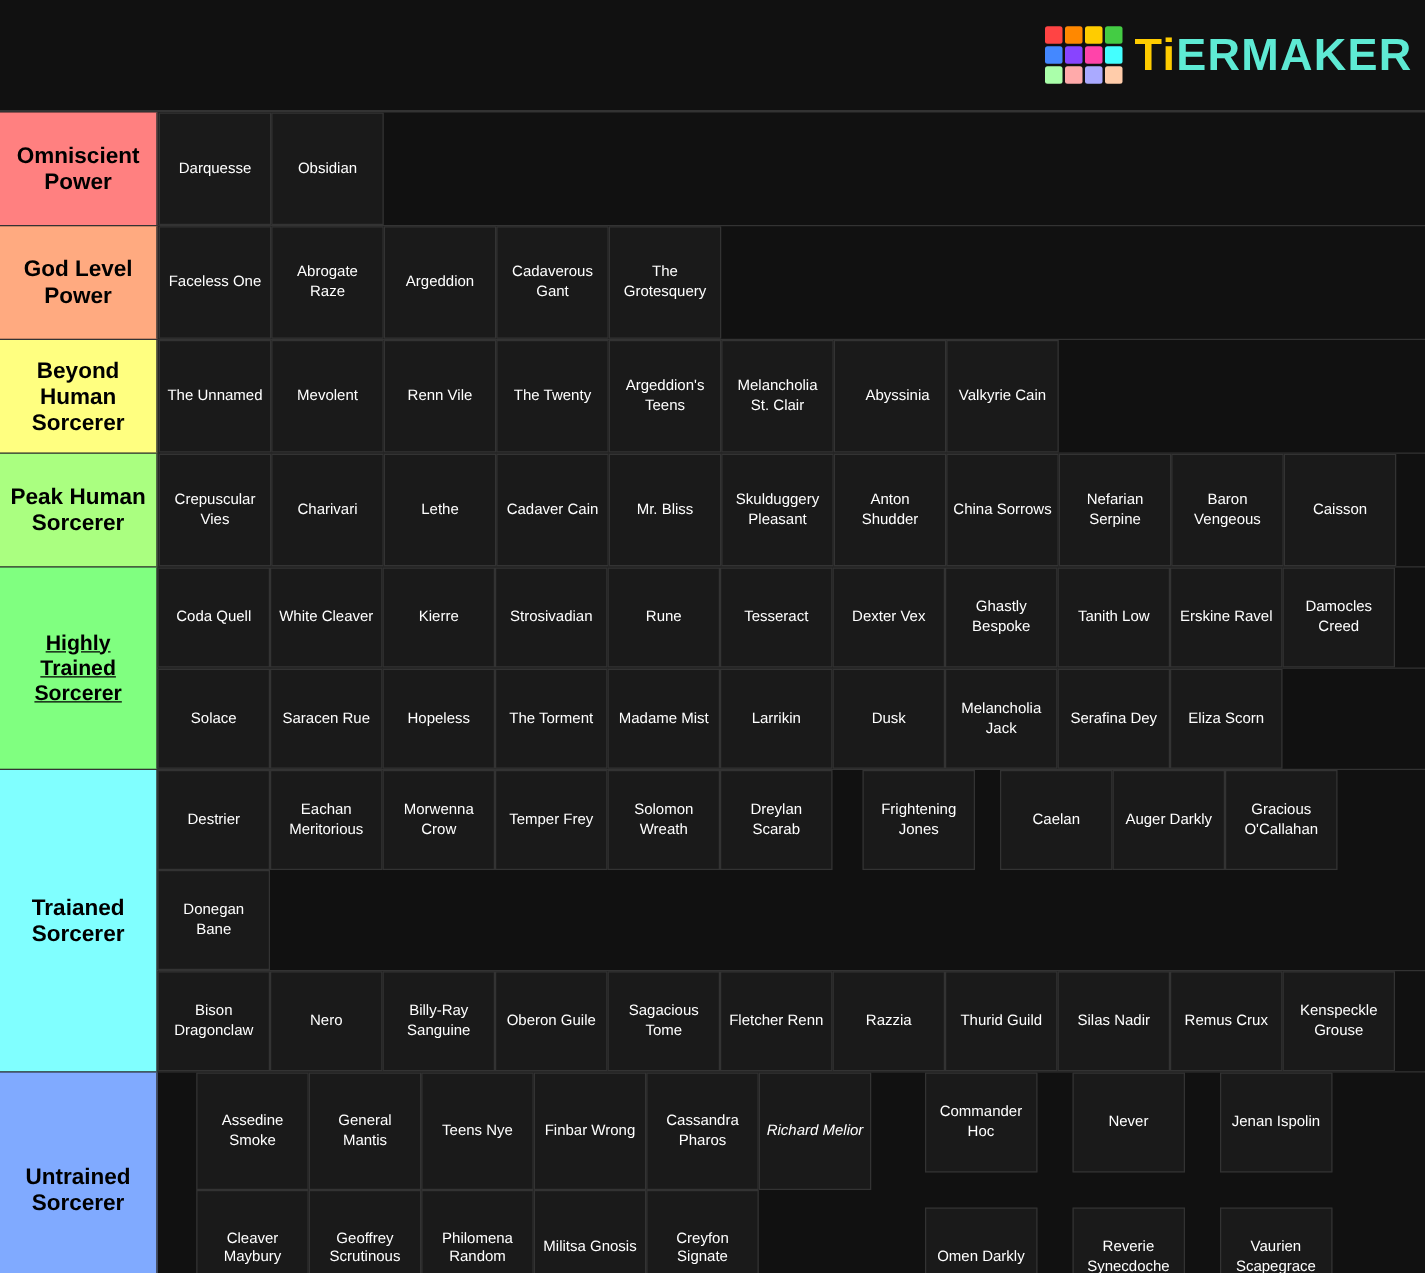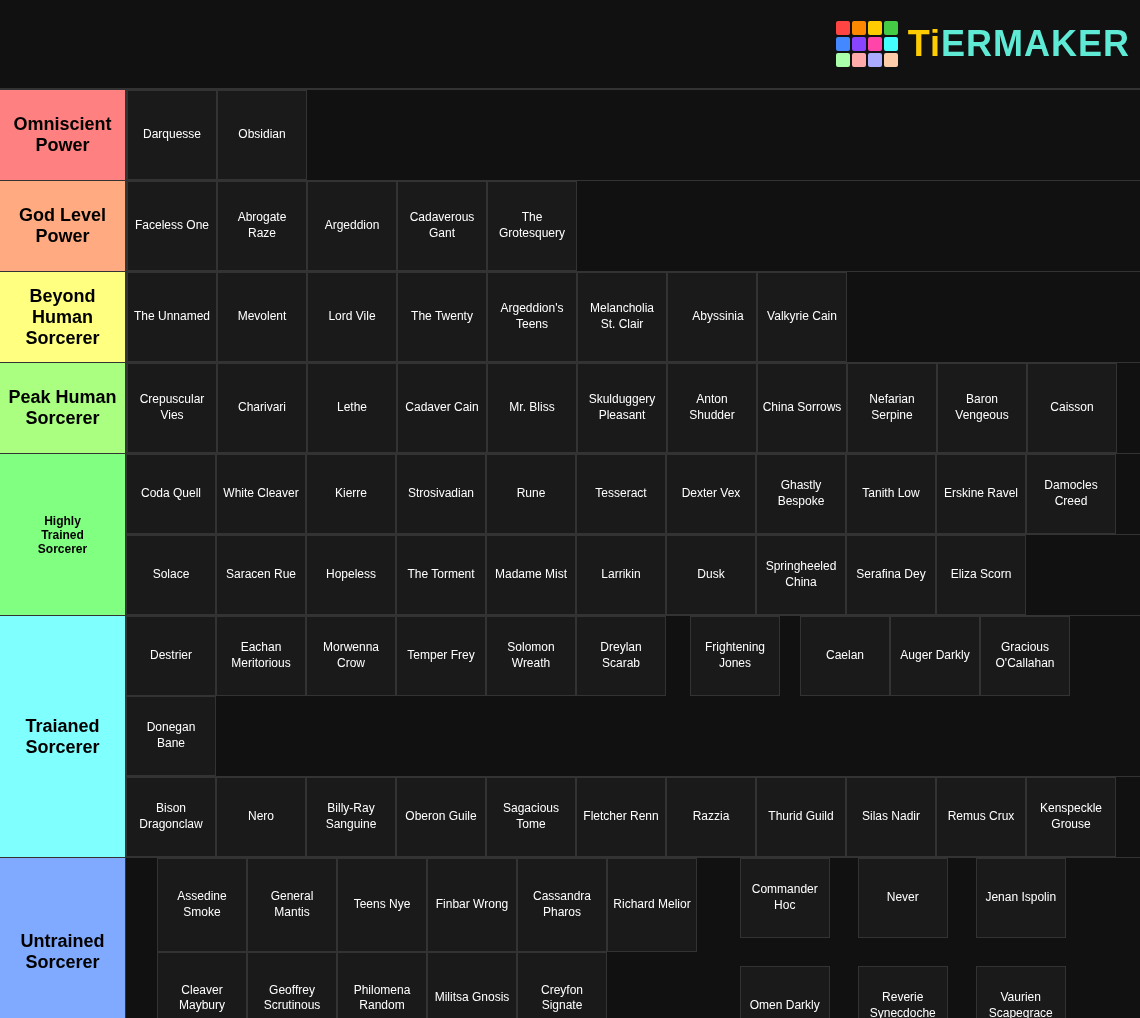--- a/index.html
+++ b/index.html
@@ -135,21 +135,21 @@
           <div class="cell" style="min-height:80px;">Cadaverous Gant</div>
           <div class="cell" style="min-height:80px;">The Grotesquery</div>
         </div>
       </div>
       <div style="display: flex; border-bottom: 1px solid rgb(51, 51, 51);">
         <div style="width: 126px; min-width: 126px; background: rgb(255, 255, 128); color: rgb(0, 0, 0); display: flex; align-items: center; justify-content: center; text-align: center; font-weight: bold; font-size: 18px; padding: 8px 4px; white-space: pre-line; border-right: 1px solid rgb(51, 51, 51); min-height: 90px;">Beyond Human
 Sorcerer</div>
         <div style="display: flex; flex-wrap: wrap; flex: 1 1 0%; border-left: 1px solid rgb(51, 51, 51);">
           <div class="cell" style="min-height:80px;">The Unnamed</div>
           <div class="cell" style="min-height:80px;">Mevolent</div>
-          <div class="cell" style="min-height:80px;">Lord Vile</div>
+          <div class="cell" style="min-height:80px;">Renn Vile</div>
           <div class="cell" style="min-height:80px;">The Twenty</div>
           <div class="cell" style="min-height:80px;">Argeddion's Teens</div>
           <div class="cell" style="min-height:80px;">Melancholia St. Clair</div>
           <div class="cell" style="min-height:80px;padding-left:16px;">Abyssinia</div>
           <div class="cell" style="min-height:80px;">Valkyrie Cain</div>
         </div>
       </div>
       <div style="display: flex; border-bottom: 1px solid rgb(51, 51, 51);">
         <div style="width: 126px; min-width: 126px; background: rgb(170, 255, 128); color: rgb(0, 0, 0); display: flex; align-items: center; justify-content: center; text-align: center; font-weight: bold; font-size: 18px; padding: 8px 4px; white-space: pre-line; border-right: 1px solid rgb(51, 51, 51); min-height: 90px;">Peak Human
 Sorcerer</div>
@@ -161,21 +161,21 @@
           <div class="cell" style="min-height:80px;">Mr. Bliss</div>
           <div class="cell" style="min-height:80px;">Skulduggery Pleasant</div>
           <div class="cell" style="min-height:80px;">Anton Shudder</div>
           <div class="cell" style="min-height:80px;">China Sorrows</div>
           <div class="cell" style="min-height:80px;">Nefarian Serpine</div>
           <div class="cell" style="min-height:80px;">Baron Vengeous</div>
           <div class="cell" style="min-height:80px;">Caisson</div>
         </div>
       </div>
       <div style="display: flex; border-bottom: 1px solid rgb(51, 51, 51);">
-        <div style="width: 126px; min-width: 126px; background: rgb(128, 255, 128); color: rgb(0, 0, 0); display: flex; align-items: center; justify-content: center; text-align: center; font-weight: bold; font-size: 12px; padding: 8px 4px; white-space: pre-line; border-right: 1px solid rgb(51, 51, 51);">Highly
+        <div style="width: 126px; min-width: 126px; background: rgb(128, 255, 128); color: rgb(0, 0, 0); display: flex; align-items: center; justify-content: center; text-align: center; font-weight: bold; font-size: 17px; padding: 8px 4px; white-space: pre-line; border-right: 1px solid rgb(51, 51, 51); text-decoration: underline;">Highly
 Trained
 Sorcerer</div>
         <div style="display: flex; flex-direction: column; flex: 1 1 0%;">
           <div style="display: flex; flex-wrap: wrap; border-bottom: 1px solid rgb(51, 51, 51);">
             <div class="cell" style="min-height:80px;">Coda Quell</div>
             <div class="cell" style="min-height:80px;">White Cleaver</div>
             <div class="cell" style="min-height:80px;">Kierre</div>
             <div class="cell" style="min-height:80px;">Strosivadian</div>
             <div class="cell" style="min-height:80px;">Rune</div>
             <div class="cell" style="min-height:80px;">Tesseract</div>
@@ -186,21 +186,21 @@
             <div class="cell" style="min-height:80px;">Damocles Creed</div>
           </div>
           <div style="display: flex; flex-wrap: wrap; border-bottom: none;">
             <div class="cell" style="min-height:80px;">Solace</div>
             <div class="cell" style="min-height:80px;">Saracen Rue</div>
             <div class="cell" style="min-height:80px;">Hopeless</div>
             <div class="cell" style="min-height:80px;">The Torment</div>
             <div class="cell" style="min-height:80px;">Madame Mist</div>
             <div class="cell" style="min-height:80px;">Larrikin</div>
             <div class="cell" style="min-height:80px;">Dusk</div>
-            <div class="cell" style="min-height:80px;">Springheeled China</div>
+            <div class="cell" style="min-height:80px;">Melancholia Jack</div>
             <div class="cell" style="min-height:80px;">Serafina Dey</div>
             <div class="cell" style="min-height:80px;">Eliza Scorn</div>
           </div>
         </div>
       </div>
       <div style="display: flex; border-bottom: 1px solid rgb(51, 51, 51);">
         <div style="width: 126px; min-width: 126px; background: rgb(128, 255, 255); color: rgb(0, 0, 0); display: flex; align-items: center; justify-content: center; text-align: center; font-weight: bold; font-size: 18px; padding: 8px 4px; white-space: pre-line; border-right: 1px solid rgb(51, 51, 51);">Traianed
 Sorcerer</div>
         <div style="display: flex; flex-direction: column; flex: 1 1 0%;">
           <div style="display: flex; flex-wrap: wrap; border-bottom: 1px solid rgb(51, 51, 51);">
@@ -234,21 +234,21 @@
       <div style="display: flex; border-bottom: 1px solid rgb(51, 51, 51);">
         <div style="width: 126px; min-width: 126px; background: rgb(128, 170, 255); color: rgb(0, 0, 0); display: flex; align-items: center; justify-content: center; text-align: center; font-weight: bold; font-size: 18px; padding: 8px 4px; white-space: pre-line; border-right: 1px solid rgb(51, 51, 51);">Untrained
 Sorcerer</div>
         <div style="display: flex; flex-direction: row; flex: 1 1 0%; margin-left: 31px;">
           <div style="display: flex; flex-wrap: wrap; border-bottom: 1px solid rgb(51, 51, 51);">
             <div class="cell" style="min-height:80px;">Assedine Smoke</div>
             <div class="cell" style="min-height:80px;">General Mantis</div>
             <div class="cell" style="min-height:80px;">Teens Nye</div>
             <div class="cell" style="min-height:80px;">Finbar Wrong</div>
             <div class="cell" style="min-height:80px;">Cassandra Pharos</div>
-            <div class="cell" style="min-height:80px;">Richard Melior</div>
+            <div class="cell" style="min-height:80px;font-style:italic;">Richard Melior</div>
             <div class="cell" style="min-height:80px;">Cleaver Maybury</div>
             <div class="cell" style="min-height:80px;">Geoffrey Scrutinous</div>
             <div class="cell" style="min-height:80px;">Philomena Random</div>
             <div class="cell" style="min-height:80px;">Militsa Gnosis</div>
             <div class="cell" style="min-height:80px;">Creyfon Signate</div>
           </div>
           <div style="display: flex; flex-wrap: wrap; border-bottom: none; gap: 28px;">
             <div class="cell" style="min-height:80px;">Commander Hoc</div>
             <div class="cell" style="min-height:80px;">Never</div>
             <div class="cell" style="min-height:80px;">Jenan Ispolin</div>

